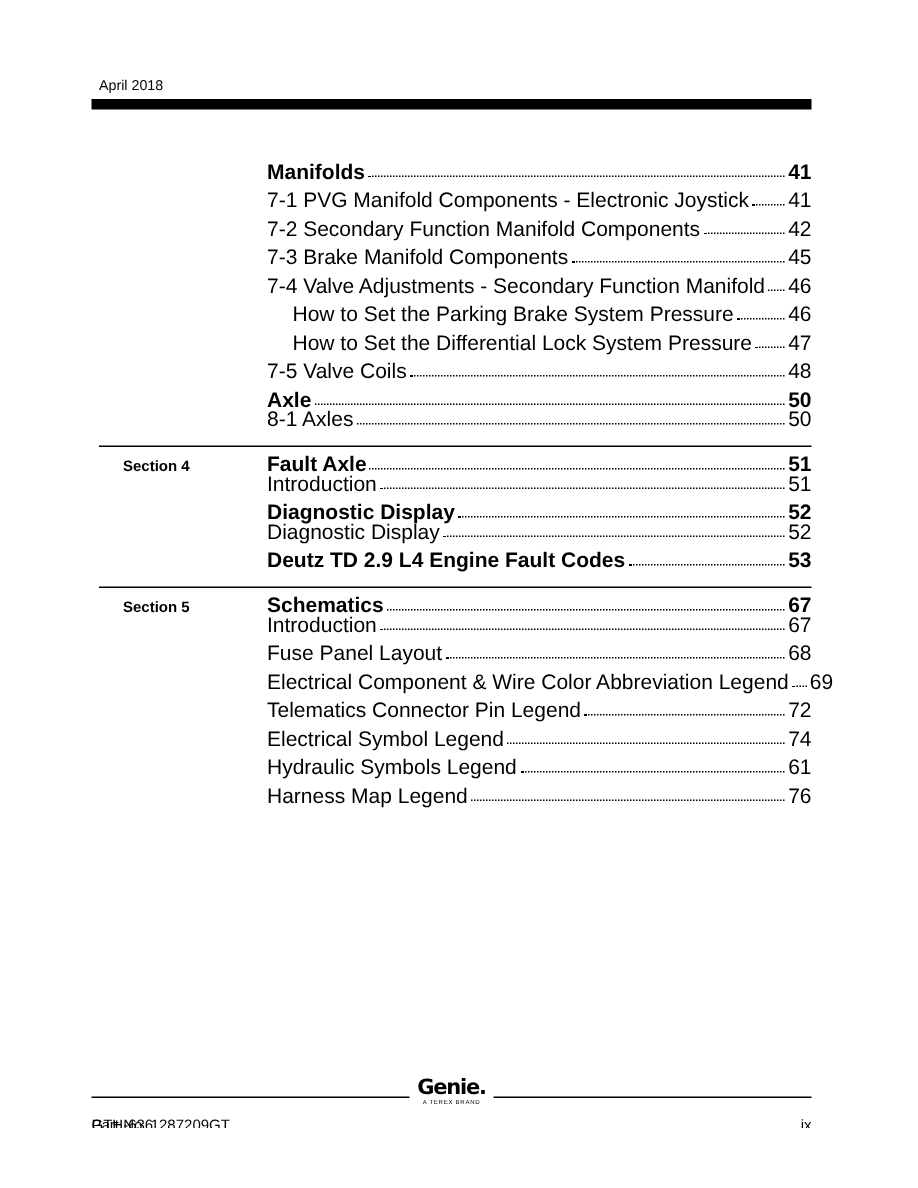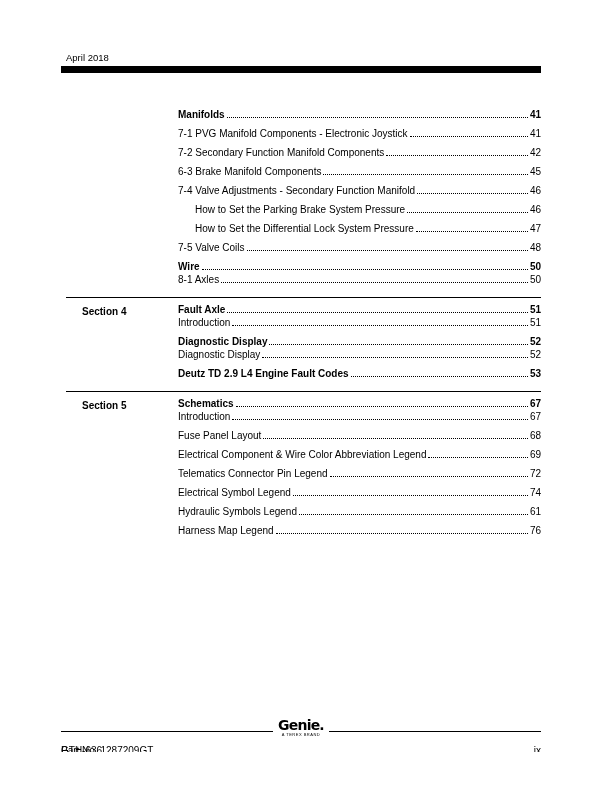--- a/index.html
+++ b/index.html
@@ -38,21 +38,21 @@
   }
   .section-label {
     position:absolute; left:0; top:7px;
     font-size:10px; font-weight:bold; line-height:11px;
     white-space:nowrap;
   }
   .toc-block.with-rule .section-label { top:8px;margin-left:16px; }
 
   .toc-row {
     display:flex;
-    font-size:10px; line-height:11px;
+    font-size:14px; line-height:11px;
     margin-top:8px;
   }
   .rows .toc-row:first-child { margin-top:0; }
   .toc-row.tight { margin-top:2px; }
   .toc-row.indent { padding-left:17px; }
   .toc-row.bold { font-weight:bold; }
   .toc-row .label { white-space:nowrap; }
   .toc-row .dots {
     flex:1 1 auto;
     border-bottom:1px dotted #000;
@@ -114,21 +114,21 @@
     <span class="pageno">41</span>
   </div>
 
   <div class="toc-row">
     <span class="label">7-2 Secondary Function Manifold Components</span>
     <span class="dots"></span>
     <span class="pageno">42</span>
   </div>
 
   <div class="toc-row">
-    <span class="label">6-3 Brake Manifold Components</span>
+    <span class="label">7-3 Brake Manifold Components</span>
     <span class="dots"></span>
     <span class="pageno">45</span>
   </div>
 
   <div class="toc-row">
     <span class="label">7-4 Valve Adjustments - Secondary Function Manifold</span>
     <span class="dots"></span>
     <span class="pageno">46</span>
   </div>
 
@@ -144,21 +144,21 @@
     <span class="pageno">47</span>
   </div>
 
   <div class="toc-row">
     <span class="label">7-5 Valve Coils</span>
     <span class="dots"></span>
     <span class="pageno">48</span>
   </div>
 
   <div class="toc-row bold">
-    <span class="label">Wire</span>
+    <span class="label">Axle</span>
     <span class="dots"></span>
     <span class="pageno">50</span>
   </div>
 
   <div class="toc-row tight">
     <span class="label">8-1 Axles</span>
     <span class="dots"></span>
     <span class="pageno">50</span>
   </div>
 </div>

